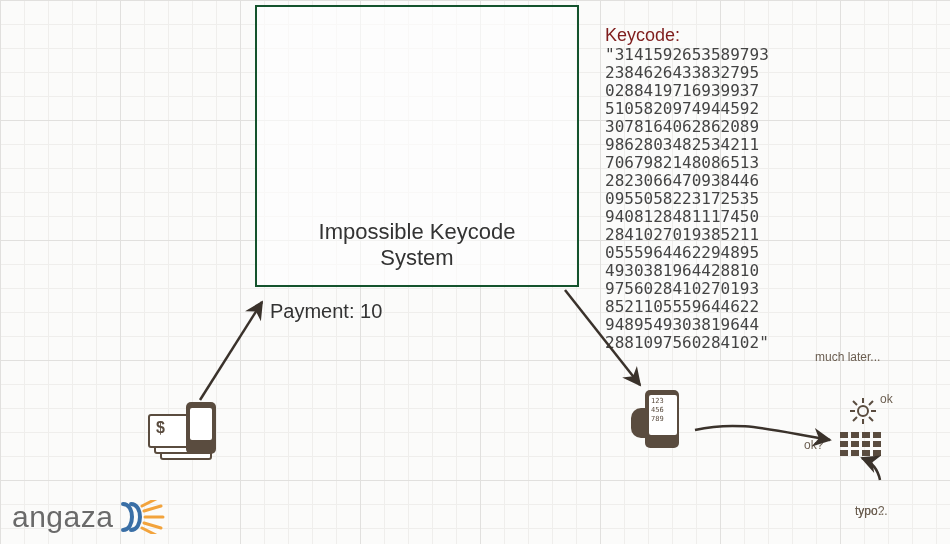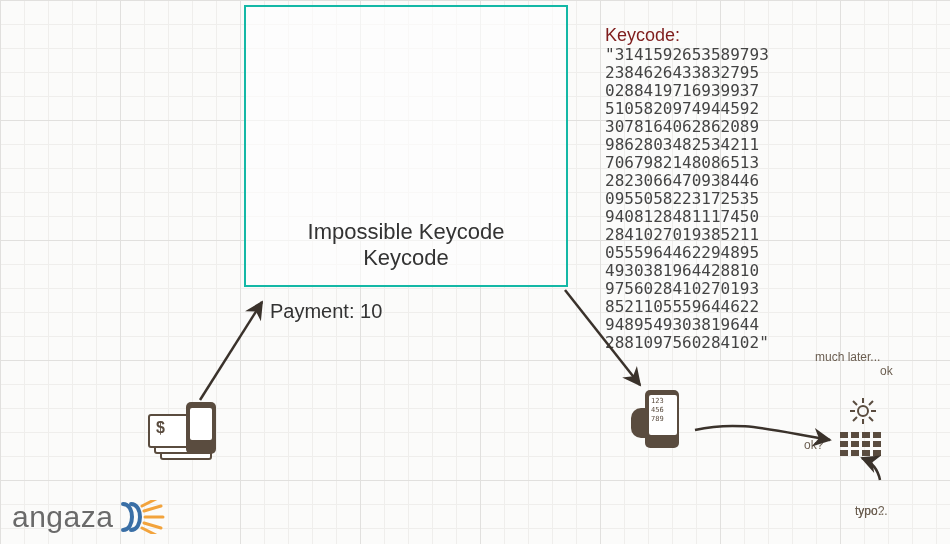--- a/index.html
+++ b/index.html
@@ -5,21 +5,21 @@
   html,body{margin:0;padding:0;width:950px;height:544px;overflow:hidden;font-family:"Segoe UI",Arial,sans-serif;color:#3d342c}
   .grid{position:absolute;inset:0;background-color:#fbfbfa;
     background-image:
       linear-gradient(#e1e0de 1px,transparent 1px),
       linear-gradient(90deg,#e1e0de 1px,transparent 1px),
       linear-gradient(#efeeec 1px,transparent 1px),
       linear-gradient(90deg,#efeeec 1px,transparent 1px);
     background-size:120px 120px,120px 120px,24px 24px,24px 24px;
   }
   .stage{position:absolute;inset:0}
-  .box{position:absolute;left:244px;top:5px;width:320px;height:278px;border:2px solid #14b8a6;background:rgba(255,255,255,.6)}
+  .box{position:absolute;left:255px;top:5px;width:320px;height:278px;border:2px solid #14532d;background:rgba(255,255,255,.6)}
   .box-label{position:absolute;left:0;right:0;bottom:14px;text-align:center;font-size:22px;line-height:26px;color:#333}
   .payment{position:absolute;left:270px;top:300px;font-size:20px;color:#333}
   .keycode-title{position:absolute;left:605px;top:25px;font-size:18px;color:#7f1d1d}
   .keycode{position:absolute;left:605px;top:46px;font-family:monospace;font-size:16px;line-height:18px;color:#444;white-space:pre}
   .ann{position:absolute;font-size:12px;color:#6b5e51}
   svg.arrows{position:absolute;inset:0}
   .logo{position:absolute;left:12px;bottom:10px;font-size:30px;letter-spacing:.5px;color:#6a6a6a;display:flex;gap:6px}
   .logo-mark{display:inline-flex}
   
   .payer{position:absolute;left:148px;top:400px;width:80px;height:60px}
@@ -39,21 +39,21 @@
 </style>
 </head>
 <body>
 
 <div class="grid"></div>
 <div class="stage">
 
   <div class="box">
     <div class="box-label">
       <span>Impossible Keycode</span><br>
-      <span>Keycode</span>
+      <span>System</span>
     </div>
   </div>
 
   <div class="payment">Payment: 10</div>
 
   <div class="keycode-title">Keycode:</div>
   <div class="keycode" id="keycode-body">"3141592653589793
 2384626433832795
 0288419716939937
 5105820974944592
@@ -65,21 +65,21 @@
 9408128481117450
 2841027019385211
 0555964462294895
 4930381964428810
 9756028410270193
 8521105559644622
 9489549303819644
 2881097560284102"</div>
 
   <div class="ann" style="left:815px;top:350px">much later...</div>
-  <div class="ann" style="left:880px;top:364px">ok</div>
+  <div class="ann" style="left:880px;top:392px">ok</div>
   <div class="ann" style="left:804px;top:438px">ok?</div>
   <div class="ann" style="left:855px;top:504px">typo?</div>
   <div class="ann" style="left:855px;top:504px">typo...</div>
 
   <div class="payer">
     <div class="cash3"></div>
     <div class="cash2"></div>
     <div class="cash"></div>
     <div class="phone"></div>
   </div>

